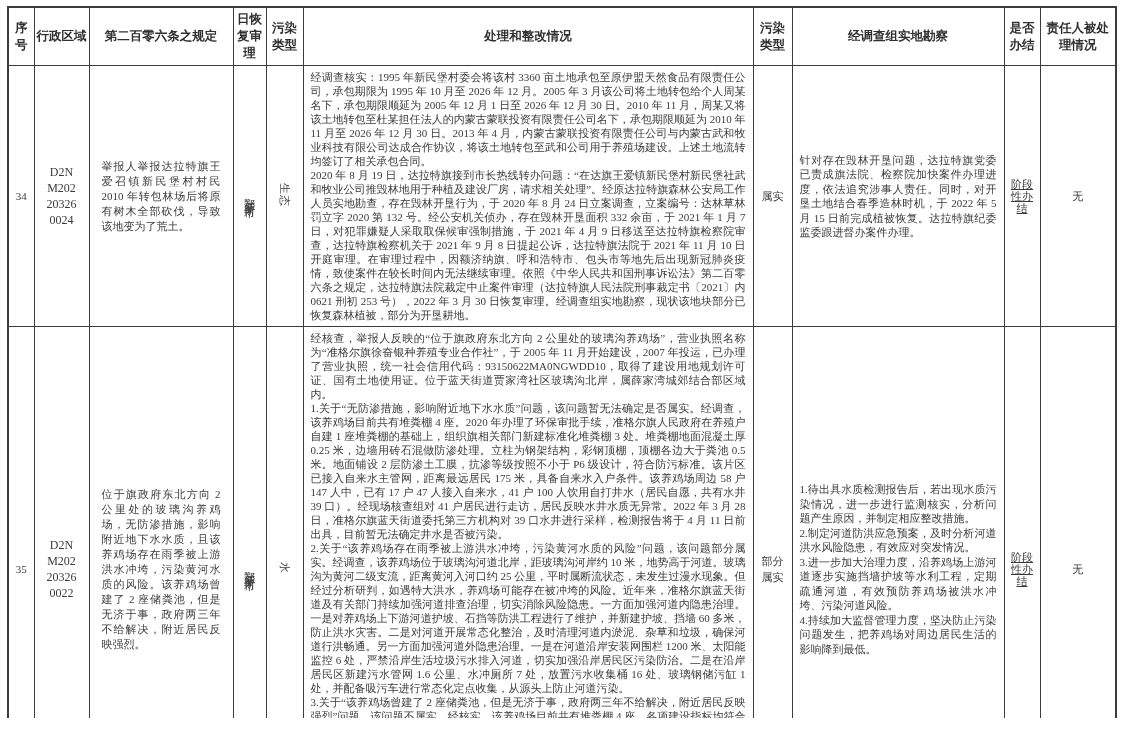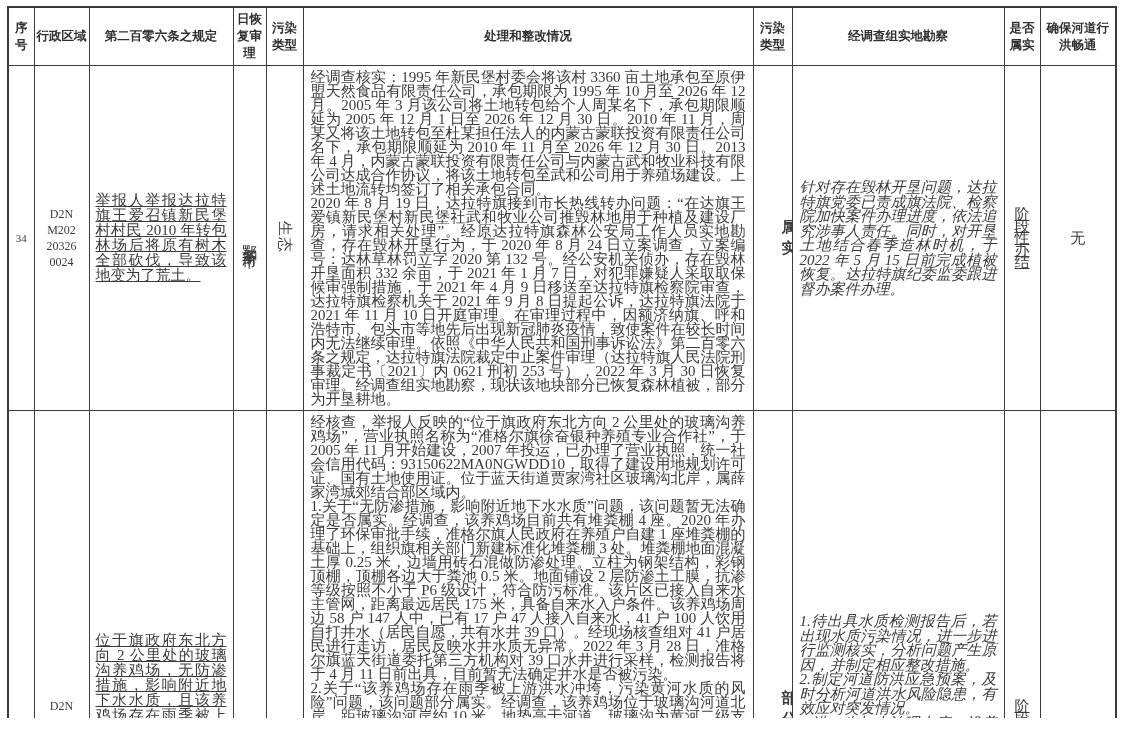--- a/index.html
+++ b/index.html
@@ -31,42 +31,41 @@
     font-size: 12.5px;
     font-weight: bold;
     text-align: center;
     vertical-align: middle;
     line-height: 17px;
     padding: 3px 2px;
     height: 48px;
     color: #303030;
   }
   .case-table td {
-    font-size: 15px;
+    font-size: 11px;
     line-height: 14px;
     text-align: center;
     vertical-align: middle;
     padding: 2px 3px;
   }
   tr.row-a { height: 240px; }
   tr.row-b { height: 436px; }
 
   td.c-seq { font-size: 11px; }
   td.c-caseno {
     font-size: 12px;
     word-break: break-all;
     line-height: 16px;
     padding: 2px 12px;
   }
   td.c-problem {
     text-align: justify;
-    padding: 4px 6px;
+    padding: 4px 12px;
     line-height: 15px;
     white-space: pre-line;
-    text-decoration: underline;
   }
   td.c-region, td.c-ptype {
     text-align: center;
     vertical-align: middle;
     padding: 0;
   }
   .v-upright {
     writing-mode: vertical-rl;
     text-orientation: upright;
     letter-spacing: 2px;
@@ -79,30 +78,28 @@
     display: inline-block;
   }
   td.c-invest {
     text-align: justify;
     vertical-align: top;
     padding: 4px 7px;
     line-height: 14px;
     white-space: pre-line;
   }
   td.c-verified {
-    padding: 0 28px;
-    line-height: 21px;
-    font-weight: bold;
+    padding: 0 8px;
+    line-height: 16px;
   }
   td.c-handling {
     text-align: justify;
     padding: 4px 7px;
     line-height: 14.5px;
     white-space: pre-line;
-    font-style: italic;
   }
   td.c-status {
     padding: 0 3px;
     line-height: 12px;
     text-decoration: underline;
   }
   td.c-account {
     padding: 0 4px;
     line-height: 15px;
   }
@@ -127,22 +124,22 @@
     <thead>
       <tr>
         <th>序号</th>
         <th>行政区域</th>
         <th>第二百零六条之规定</th>
         <th>日恢复审理</th>
         <th>污染类型</th>
         <th>处理和整改情况</th>
         <th>污染类型</th>
         <th>经调查组实地勘察</th>
-        <th>是否属实</th>
-        <th>确保河道行洪畅通</th>
+        <th>是否办结</th>
+        <th>责任人被处理情况</th>
       </tr>
     </thead>
     <tbody>
       <tr class="row-a">
         <td class="c-seq">34</td>
         <td class="c-caseno">D2NM202203260024</td>
         <td class="c-problem">举报人举报达拉特旗王爱召镇新民堡村村民 2010 年转包林场后将原有树木全部砍伐，导致该地变为了荒土。</td>
         <td class="c-region"><span class="v-upright">鄂尔多斯市</span></td>
         <td class="c-ptype"><span class="v-sideways">生态</span></td>
         <td class="c-invest">经调查核实：1995 年新民堡村委会将该村 3360 亩土地承包至原伊盟天然食品有限责任公司，承包期限为 1995 年 10 月至 2026 年 12 月。2005 年 3 月该公司将土地转包给个人周某名下，承包期限顺延为 2005 年 12 月 1 日至 2026 年 12 月 30 日。2010 年 11 月，周某又将该土地转包至杜某担任法人的内蒙古蒙联投资有限责任公司名下，承包期限顺延为 2010 年 11 月至 2026 年 12 月 30 日。2013 年 4 月，内蒙古蒙联投资有限责任公司与内蒙古武和牧业科技有限公司达成合作协议，将该土地转包至武和公司用于养殖场建设。上述土地流转均签订了相关承包合同。

